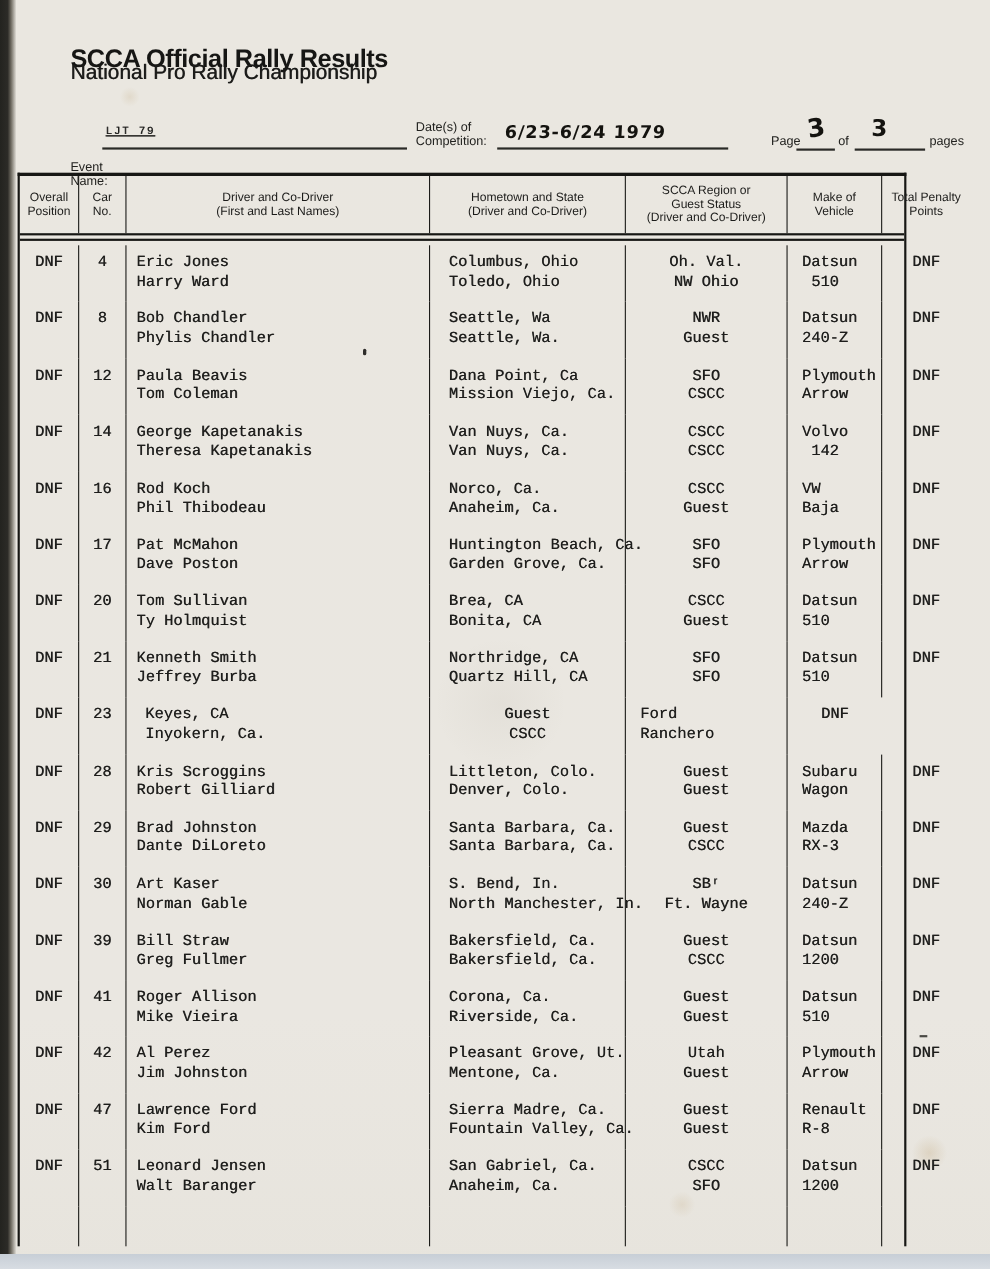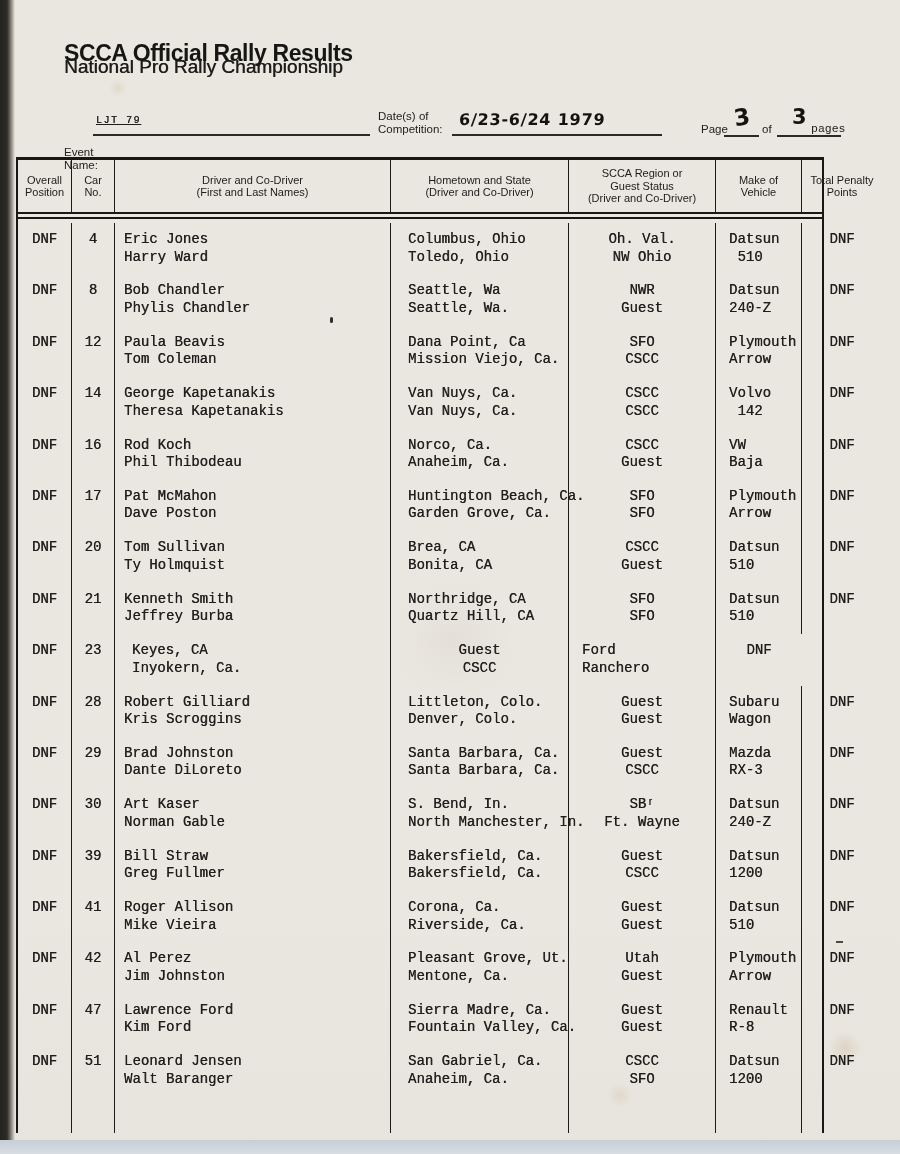--- a/index.html
+++ b/index.html
@@ -21,21 +21,21 @@
   .title { position:absolute; left:64px; top:40px; font-size:23px; font-weight:700;
     letter-spacing:-0.4px; color:#161614; }
   .subtitle { position:absolute; left:64px; top:56px; font-size:19px; font-weight:400;
     color:#1b1b19; text-shadow:0.5px 0 0 rgba(27,27,25,.85); }
 
   .lbl { position:absolute; font-size:11.5px; line-height:12.5px; white-space:pre-line; color:#22221f; }
   .lbl-event { left:64px; top:110px;margin-top:36px; }
   .lbl-date  { left:378px; top:110px; }
   .lbl-page  { left:701px; top:123px; }
   .lbl-of    { left:762px; top:123px; }
-  .lbl-pages { left:811px; top:123px;font-family:Liberation Mono, monospace; }
+  .lbl-pages { left:845px; top:123px; }
 
   .typed { font-family:"Liberation Mono", monospace; color:#1d1d1b; text-shadow:0.35px 0 0 rgba(25,25,25,.8); }
   .event-value { position:absolute; left:96px; top:115px; font-size:10px; letter-spacing:1.5px;text-decoration:underline; }
   .hand { font-family:"DejaVu Sans", sans-serif; font-weight:700; color:#14130f; }
   .date-value { position:absolute; left:459px; top:110px; font-size:16px; letter-spacing:0.8px; transform:skewX(-3deg); }
   .page-num   { position:absolute; left:734px; top:104px; font-size:23px; transform:rotate(-9deg); }
   .pages-total{ position:absolute; left:792px; top:105px; font-size:21px; }
   .uline { position:absolute; height:1.6px; background:#2a2a27; }
   .u-event { left:93px;  top:134px; width:277px; }
   .u-date  { left:452px; top:134px; width:210px; }
@@ -366,22 +366,22 @@
   </div>
 
   <div class="row body">
     <div class="cell c-pos">
             <div class="line">DNF</div>
           </div>
     <div class="cell c-car">
             <div class="line">28</div>
           </div>
     <div class="cell c-driver">
+            <div class="line">Kris Scroggins</div>
             <div class="line">Robert Gilliard</div>
-            <div class="line">Kris Scroggins</div>
           </div>
     <div class="cell c-home">
             <div class="line">Littleton, Colo.</div>
             <div class="line">Denver, Colo.</div>
           </div>
     <div class="cell c-region">
             <div class="line">Guest</div>
             <div class="line">Guest</div>
           </div>
     <div class="cell c-make">

